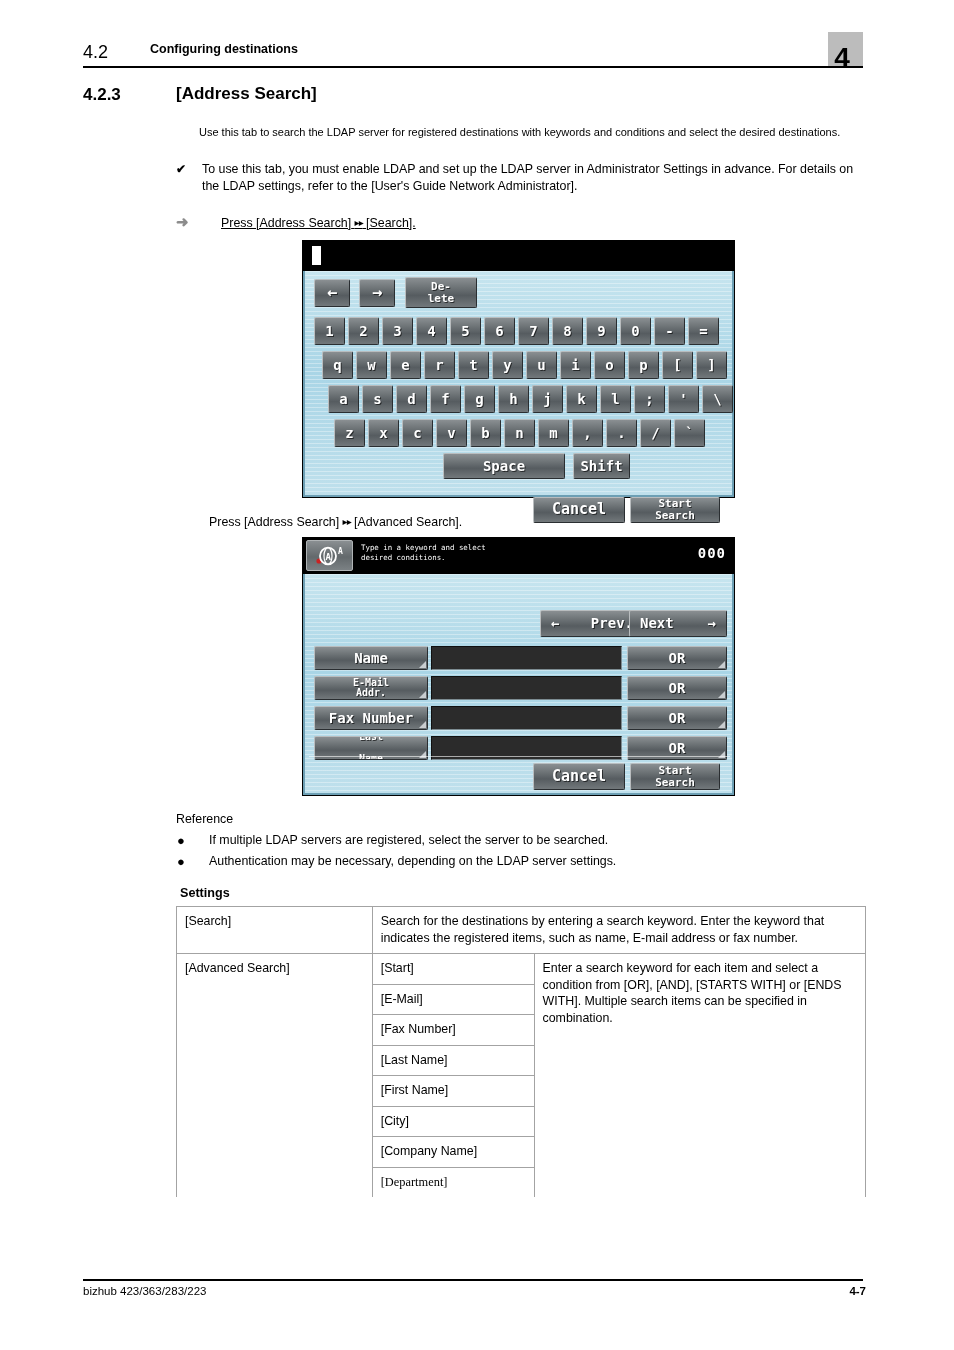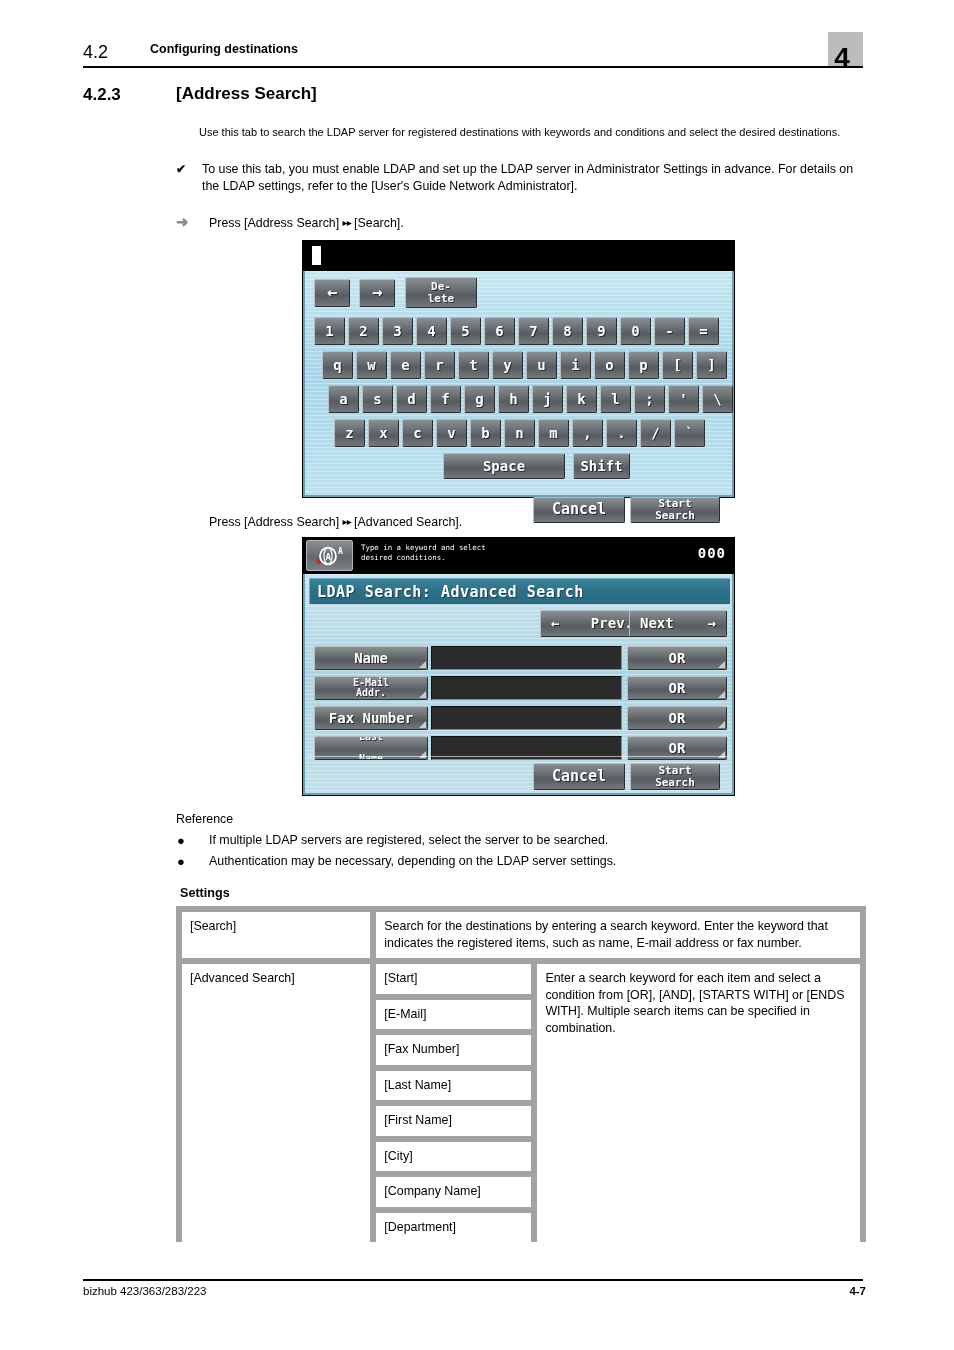--- a/index.html
+++ b/index.html
@@ -70,21 +70,21 @@
   .note .txt { display: block; margin-left: 26px; }
 
   .step {
     position: absolute; left: 176px; top: 214px; width: 690px;
     font-size: 12.4px; line-height: 17px;
   }
   .step .arrow {
     position: absolute; left: 0; top: -1px;
     font-size: 15px; color: #8c8c8c; font-weight: bold;
   }
-  .step .txt { display: block; margin-left: 33px; }
+  .step .txt { display: block; margin-left: 45px; text-decoration: underline; }
 
   .step2 {
     position: absolute; left: 209px; top: 513px; width: 660px;
     font-size: 12.4px; line-height: 17px;
   }
 
   .arrows-inline { letter-spacing: -1px; font-size: 10px; vertical-align: 1px; }
 
   
   .ref-title {
@@ -106,21 +106,21 @@
   }
 
   
   .tbl {
     position: absolute; left: 176px; top: 906px;
     width: 690px;
     border-collapse: collapse;
     font-size: 12.4px;
   }
   .tbl td {
-    border: 6px solid #a3a3a3;
+    border: 1px solid #a3a3a3;
     padding: 6px 8px 7px 8px;
     vertical-align: top;
     line-height: 16.5px;
   }
   .col-a { width: 196px; }
   .col-b { width: 162px; }
   .col-c { width: 332px; }
 
   
   .foot-rule {
@@ -480,23 +480,20 @@
       </svg>
     </div>
     <div class="msg-text">
       <div>Type in a keyword and select</div>
       <div>desired conditions.</div>
     </div>
     <div class="counter">000</div>
   </div>
 
   <div class="lcd-body">
-    <div class="title-bar">
-      <span>LDAP Search: Advanced Search</span>
-    </div>
 
     <div class="key" style="left:235px; top:36px; width:104px; height:27px; font-size:14px; justify-content:space-between; padding:0 10px;">
       <span>←</span>
       <span>Prev.</span>
     </div>
     <div class="key" style="left:324px; top:36px; width:98px; height:27px; font-size:14px; justify-content:space-between; padding:0 10px;">
       <span>Next</span>
       <span>→</span>
     </div>
 
@@ -596,20 +593,20 @@
     <tr>
       <td class="col-b">[First Name]</td>
     </tr>
     <tr>
       <td class="col-b">[City]</td>
     </tr>
     <tr>
       <td class="col-b">[Company Name]</td>
     </tr>
     <tr>
-      <td class="col-b" style="border-bottom:none;">[Department]</td>
+      <td class="col-b" style="border-bottom:none;font-family:Liberation Serif, serif;">[Department]</td>
     </tr>
   </tbody>
 </table>
 
 <div class="foot-rule"></div>
 <div class="foot-left">bizhub 423/363/283/223</div>
 <div class="foot-right">4-7</div>
 
 </body></html>

